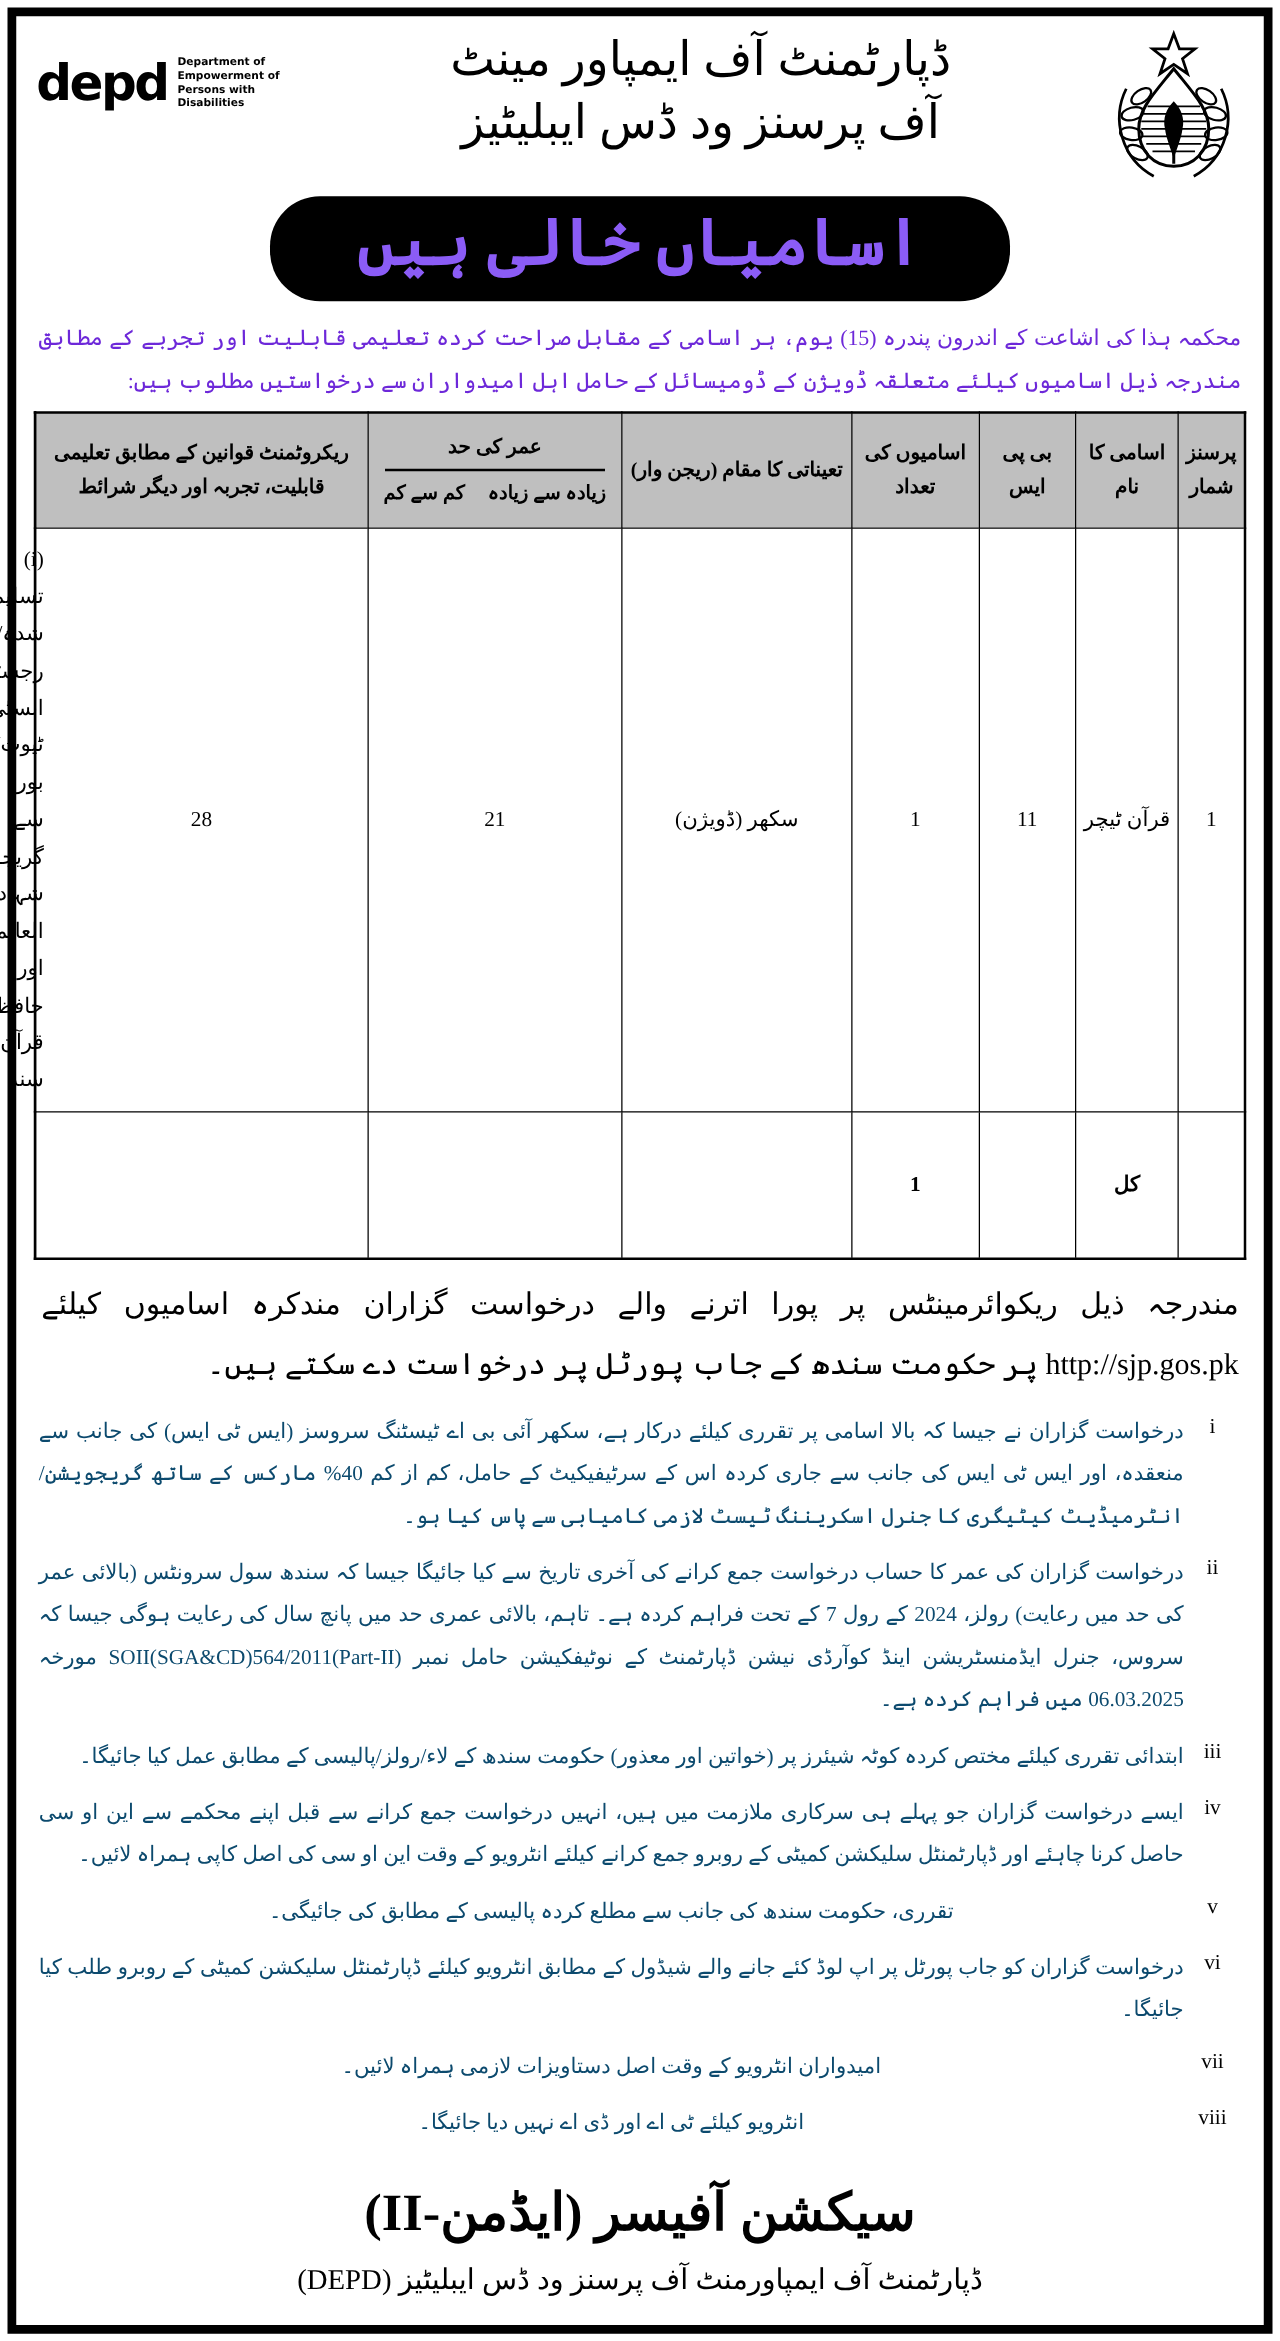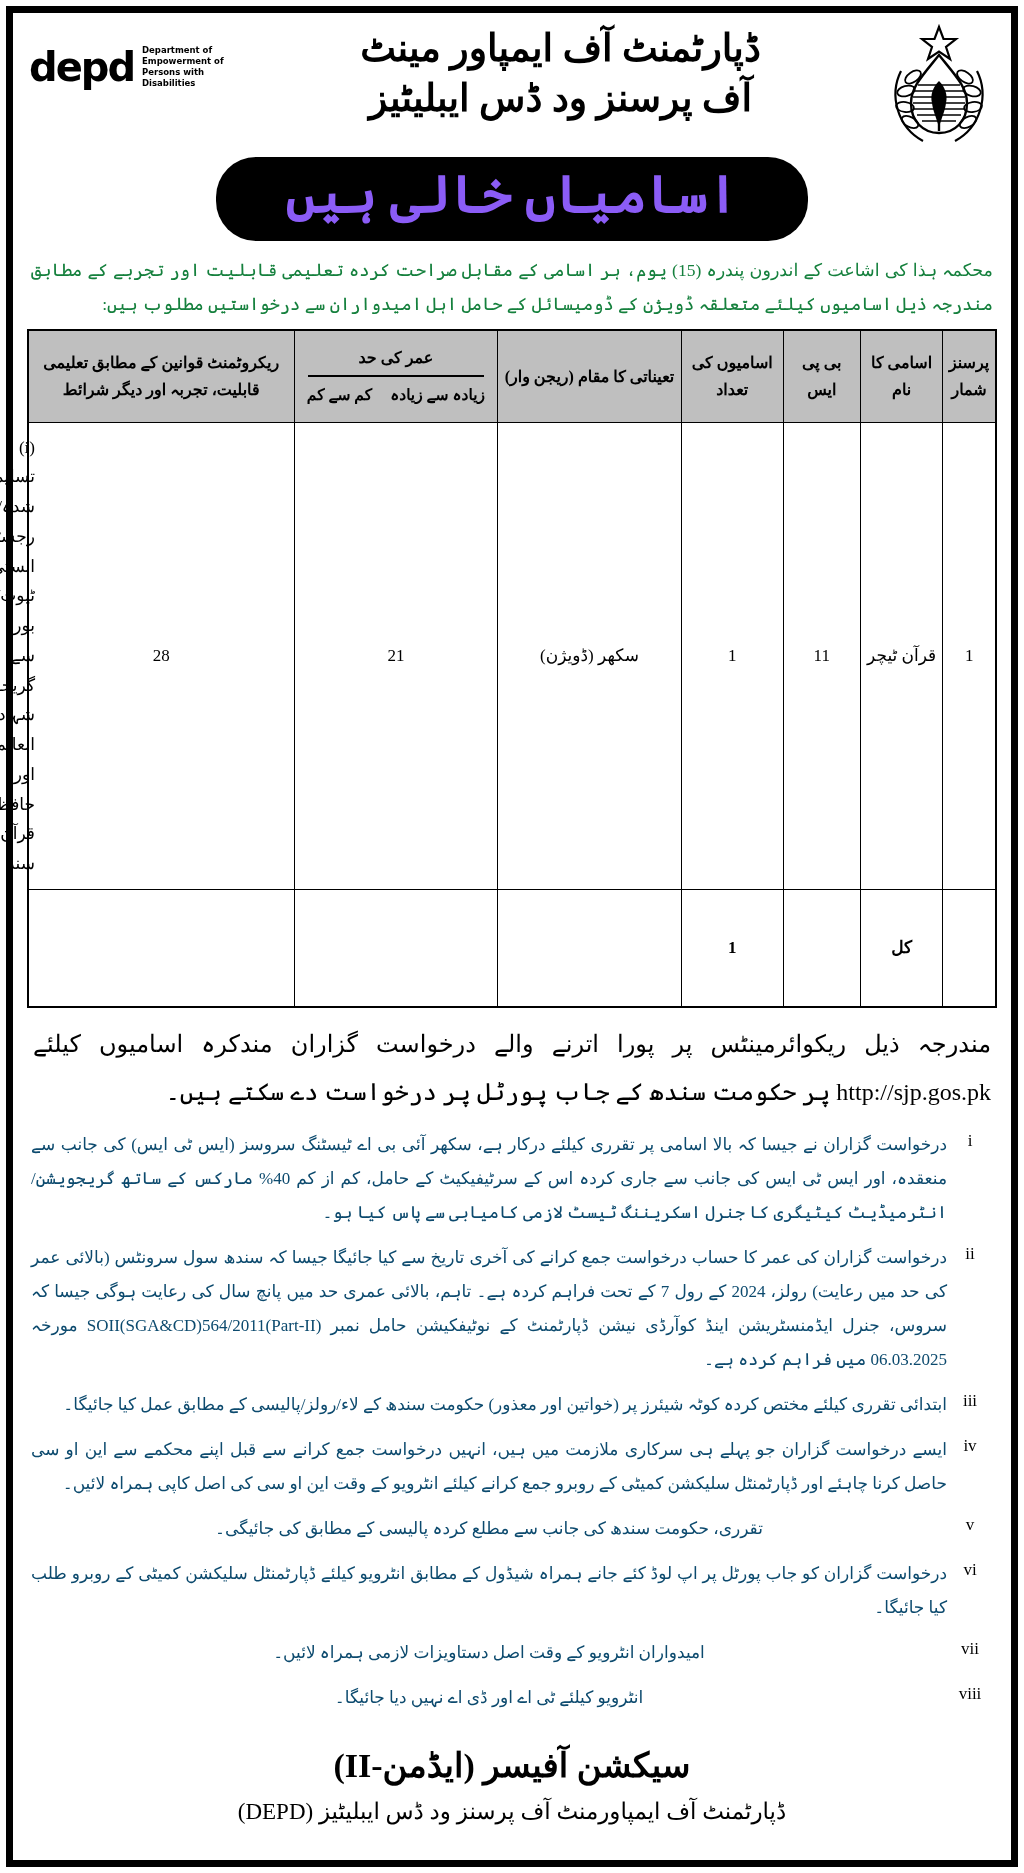--- a/index.html
+++ b/index.html
@@ -63,21 +63,21 @@
   }
   .titles-ur{
     flex:1;
     text-align:center;
     direction:rtl;
     padding:0 8px;
   }
   .title-line{
     font-family:"Liberation Serif", serif;
     font-size:38px;
-    font-weight:700;
+    font-weight:400;
     line-height:1.32;
     color:#000;
     white-space:nowrap;
   }
   .emblem{
     width:112px;
     height:128px;
     flex:0 0 112px;
     position:relative;
   }
@@ -104,21 +104,21 @@
 
   
   .intro{
     direction:rtl;
     text-align:justify;
     text-align-last:right;
     font-size:17.5px;
     line-height:1.95;
     padding:12px 4px 6px 4px;
     font-family:"Liberation Serif", serif;
-    color:#15803d;
+    color:#6d28d9;
   }
 
   
   table.vac{
     width:100%;
     border-collapse:collapse;
     direction:rtl;
     table-layout:fixed;
     margin-top:2px;
     border:2px solid #000;
@@ -219,21 +219,21 @@
   .cond-text.center-last{ text-align-last:center; }
 
   
   .sig{
     text-align:center;
     direction:rtl;
     padding:10px 0 6px 0;
     margin-top:auto;
   }
   .sig-title{
-    font-size:34px;
+    font-size:42px;
     font-weight:700;
     line-height:1.5;
     font-family:"Liberation Serif", serif;
   }
   .sig-dept{
     font-size:23px;
     line-height:1.8;
     font-family:"Liberation Serif", serif;
   }
   .sig-addr{
@@ -389,21 +389,21 @@
         <div class="cond-text">ایسے درخواست گزاران جو پہلے ہی سرکاری ملازمت میں ہیں، انہیں درخواست جمع کرانے سے قبل اپنے محکمے سے این او سی حاصل کرنا چاہئے اور ڈپارٹمنٹل سلیکشن کمیٹی کے روبرو جمع کرانے کیلئے انٹرویو کے وقت این او سی کی اصل کاپی ہمراہ لائیں۔</div>
       </div>
 
       <div class="cond">
         <div class="cond-mark">v</div>
         <div class="cond-text center-last">تقرری، حکومت سندھ کی جانب سے مطلع کردہ پالیسی کے مطابق کی جائیگی۔</div>
       </div>
 
       <div class="cond">
         <div class="cond-mark">vi</div>
-        <div class="cond-text">درخواست گزاران کو جاب پورٹل پر اپ لوڈ کئے جانے ہمراہ شیڈول کے مطابق انٹرویو کیلئے ڈپارٹمنٹل سلیکشن کمیٹی کے روبرو طلب کیا جائیگا۔</div>
+        <div class="cond-text">درخواست گزاران کو جاب پورٹل پر اپ لوڈ کئے جانے والے شیڈول کے مطابق انٹرویو کیلئے ڈپارٹمنٹل سلیکشن کمیٹی کے روبرو طلب کیا جائیگا۔</div>
       </div>
 
       <div class="cond">
         <div class="cond-mark">vii</div>
         <div class="cond-text center-last">امیدواران انٹرویو کے وقت اصل دستاویزات لازمی ہمراہ لائیں۔</div>
       </div>
 
       <div class="cond">
         <div class="cond-mark">viii</div>
         <div class="cond-text center-last">انٹرویو کیلئے ٹی اے اور ڈی اے نہیں دیا جائیگا۔</div>

